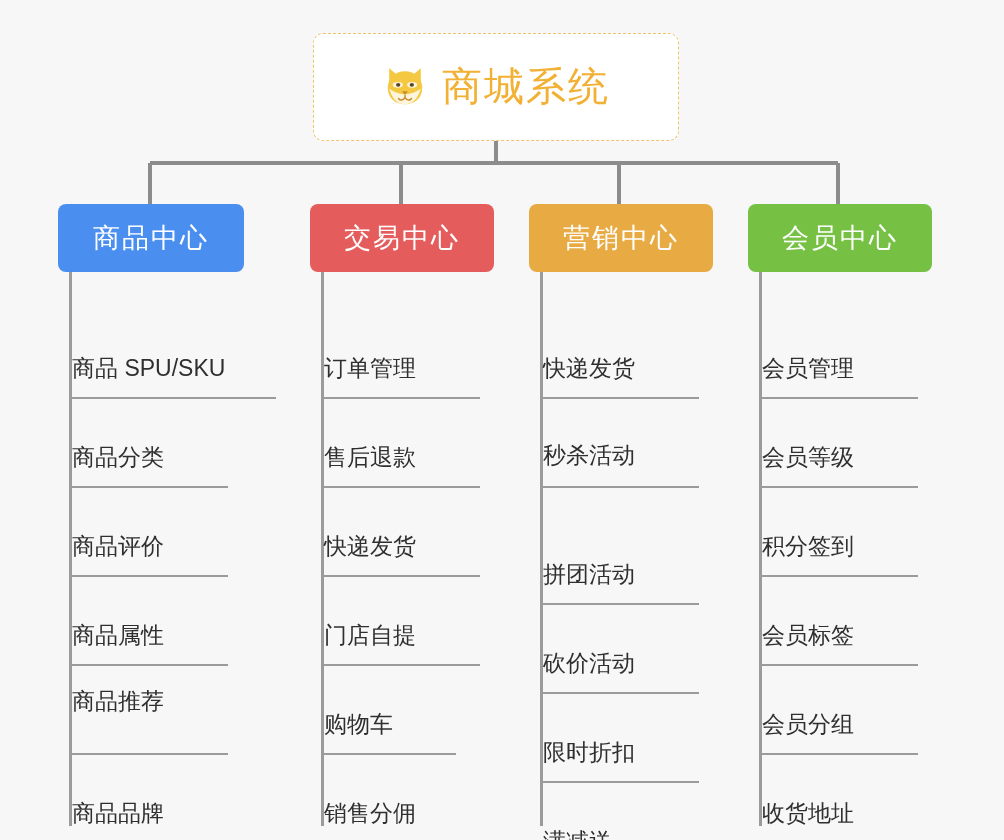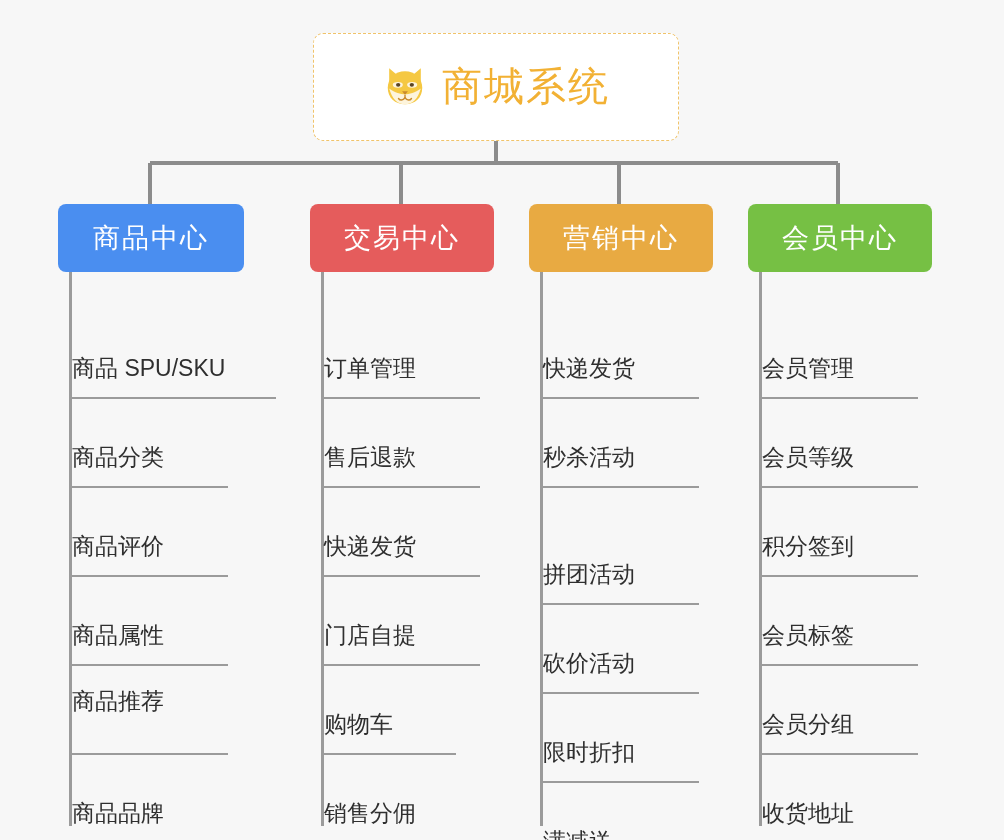--- a/index.html
+++ b/index.html
@@ -199,21 +199,21 @@
   </div>
 
   <div class="column" style="left:529px; width:184px;">
     <div class="cat-box" style="background:#e8aa42;">
       <span>营销中心</span>
     </div>
     <ul class="leaf-list" style="margin-top:38px; padding-left:14px;">
       <li class="leaf-item" style="width:156px;">
           <span class="leaf-label">快递发货</span>
         </li>
-      <li class="leaf-item" style="width:156px;">
+      <li class="leaf-item" style="width:156px;font-family:Liberation Mono, monospace;">
           <span class="leaf-label">秒杀活动</span>
         </li>
       <li class="leaf-item" style="width:156px;margin-top:28px;">
           <span class="leaf-label">拼团活动</span>
         </li>
       <li class="leaf-item" style="width:156px;">
           <span class="leaf-label">砍价活动</span>
         </li>
       <li class="leaf-item" style="width:156px;">
           <span class="leaf-label">限时折扣</span>

